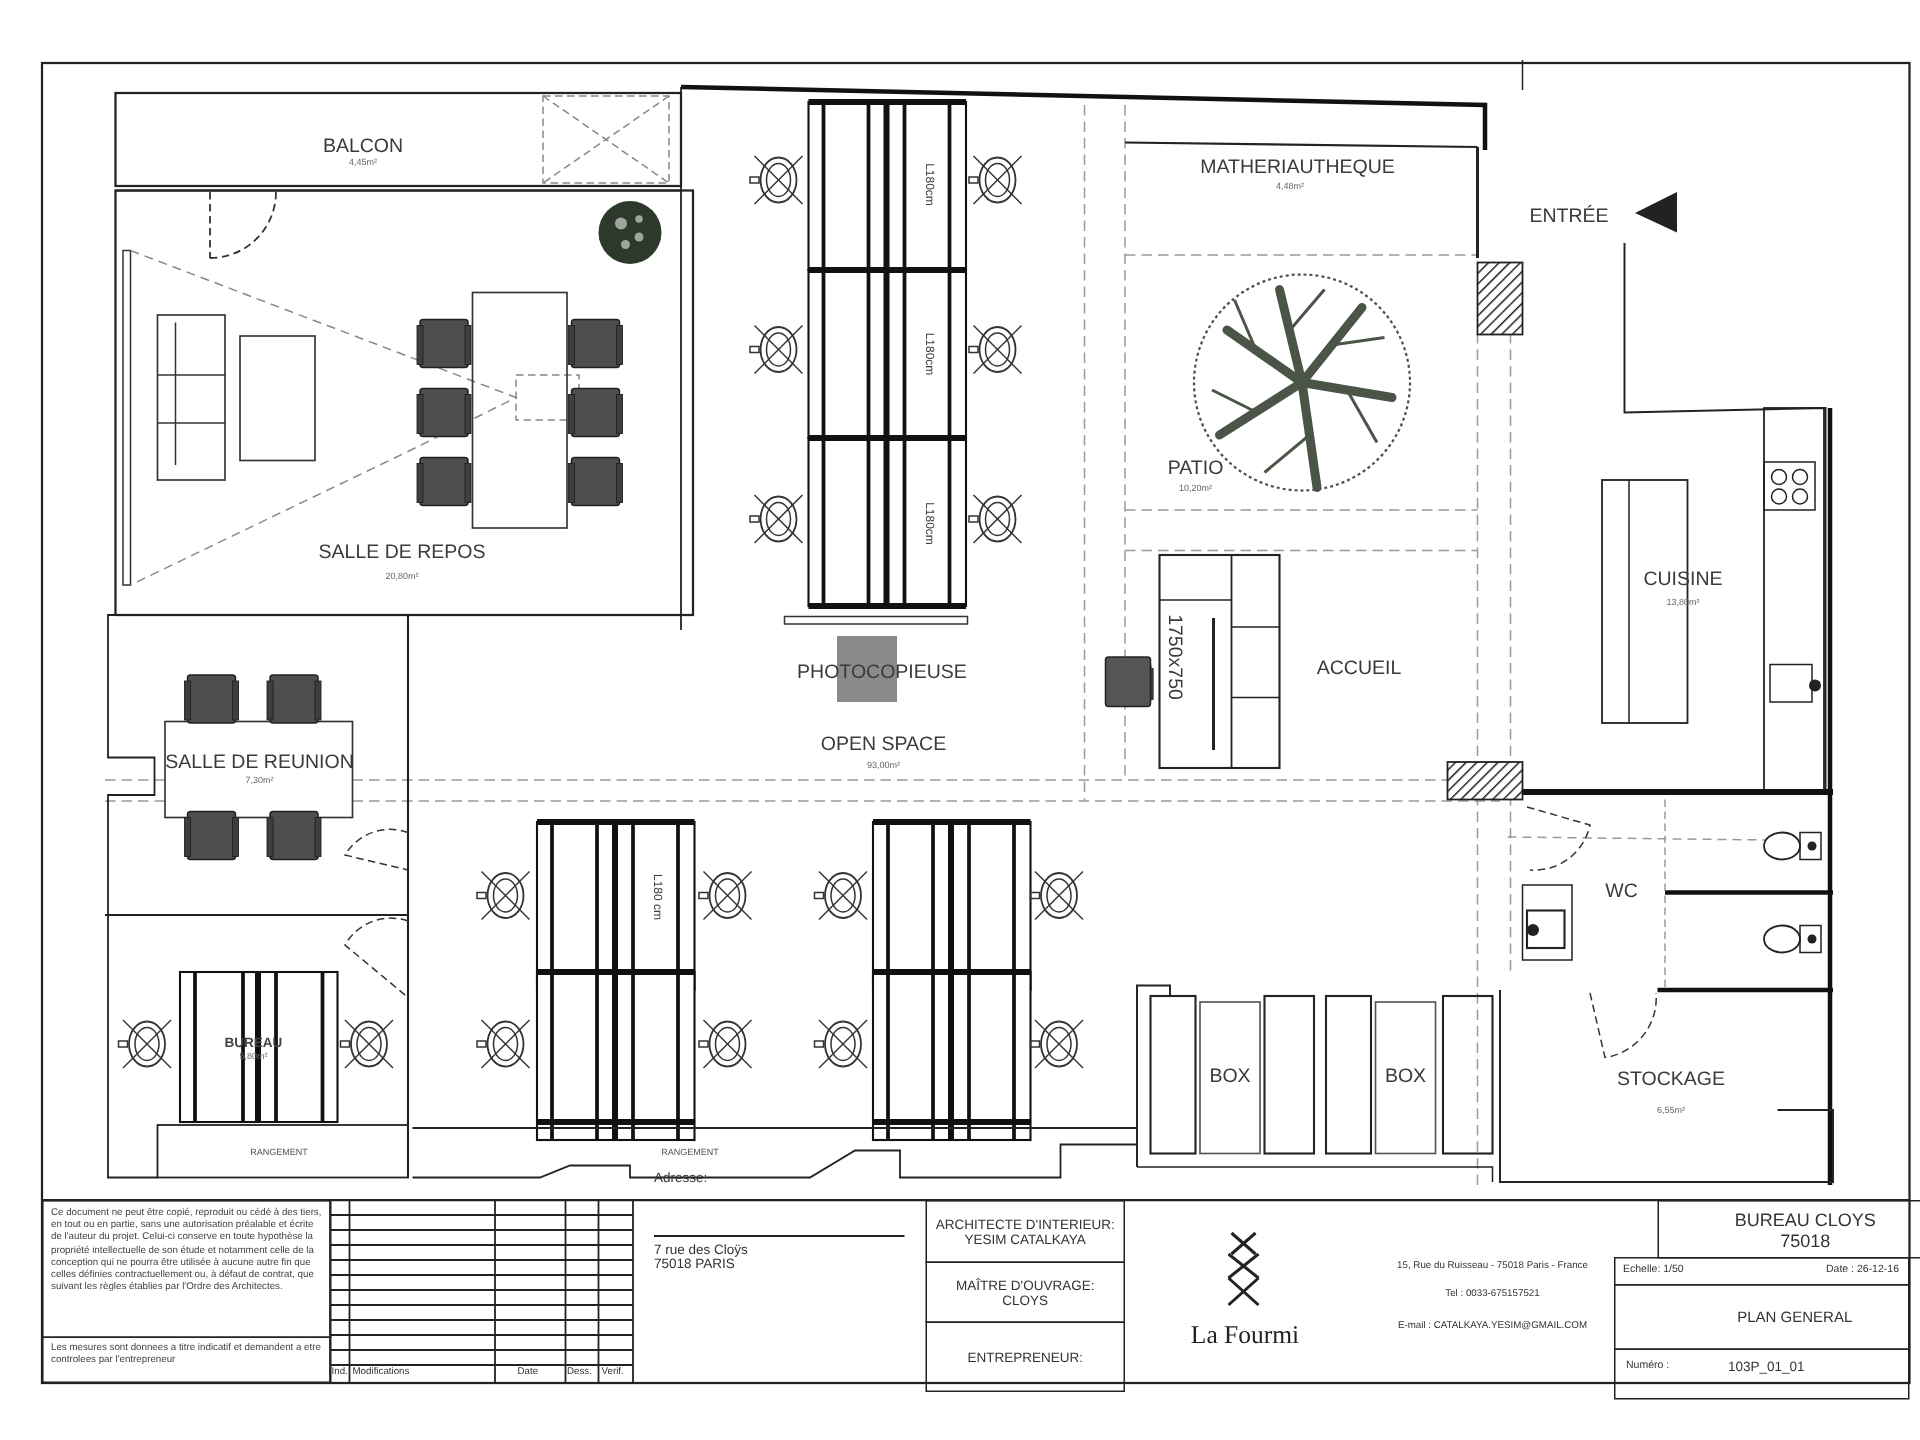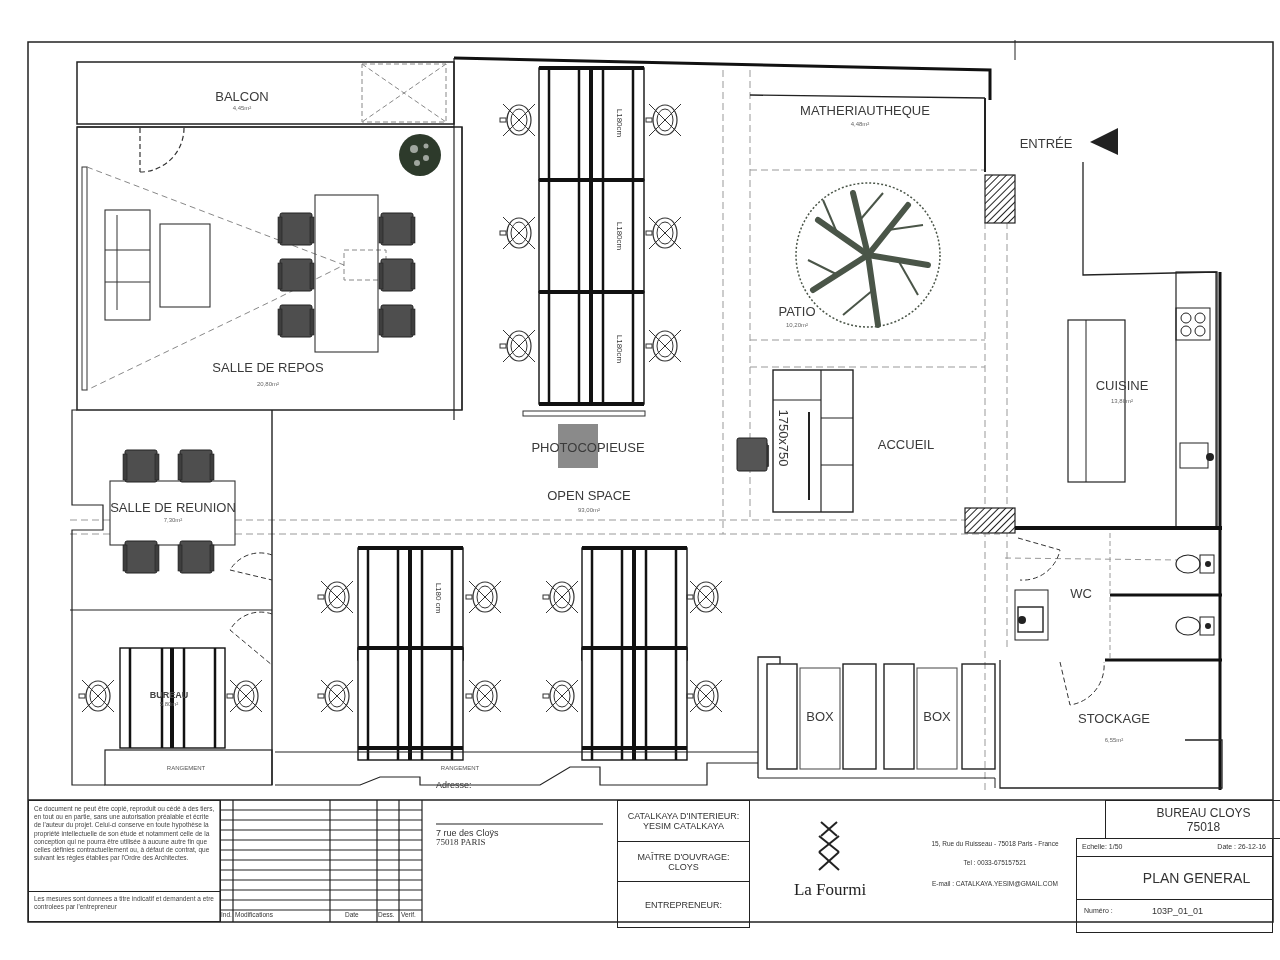--- a/index.html
+++ b/index.html
@@ -326,24 +326,24 @@
 </div>
 
 <div class="tb" style="left:221px;top:911px;font-size:6.5px;">Ind.</div>
 <div class="tb" style="left:235px;top:911px;font-size:6.5px;">Modifications</div>
 <div class="tb" style="left:345px;top:911px;font-size:6.5px;">Date</div>
 <div class="tb" style="left:378px;top:911px;font-size:6.5px;">Dess.</div>
 <div class="tb" style="left:401px;top:911px;font-size:6.5px;">Verif.</div>
 
 <div class="tb" style="left:436px;top:780px;font-size:9px;">Adresse:</div>
 <div class="tb" style="left:436px;top:829px;font-size:9px;line-height:9px;">7 rue des Cloÿs</div>
-<div class="tb" style="left:436px;top:838px;font-size:9px;line-height:9px;font-family:Liberation Serif, serif;">75018 PARIS</div>
+<div class="tb" style="left:436px;top:838px;font-size:9px;line-height:9px;">75018 PARIS</div>
 
 <div class="cell center" style="left:617px;top:800px;width:133px;height:42px;">
-  <div class="small">CATALKAYA D'INTERIEUR:</div>
+  <div class="small">ARCHITECTE D'INTERIEUR:</div>
   <div class="small">YESIM CATALKAYA</div>
 </div>
 <div class="cell center" style="left:617px;top:841px;width:133px;height:41px;">
   <div class="small">MAÎTRE D'OUVRAGE:</div>
   <div class="small">CLOYS</div>
 </div>
 <div class="cell center" style="left:617px;top:881px;width:133px;height:47px;">
   <div class="small">ENTREPRENEUR:</div>
 </div>
 
@@ -355,18 +355,18 @@
 
 <div class="cell center" style="left:1076px;top:800px;width:197px;height:39px;margin-left:29px;">
   <div style="font-size:12px;line-height:14px;">BUREAU CLOYS</div>
   <div style="font-size:12px;line-height:14px;">75018</div>
 </div>
 <div class="cell" style="left:1076px;top:838px;width:197px;height:19px;">
   <div class="tb" style="left:5px;top:4px;font-size:7px;">Echelle: 1/50</div>
   <div class="tb" style="right:6px;top:4px;font-size:7px;">Date : 26-12-16</div>
 </div>
 <div class="cell center" style="left:1076px;top:856px;width:197px;height:44px;">
-  <div style="font-size:14px;padding-left:44px;">PLAN GENERAL</div>
+  <div style="font-size:10px;padding-left:44px;">PLAN GENERAL</div>
 </div>
 <div class="cell" style="left:1076px;top:899px;width:197px;height:34px;">
   <div class="tb" style="left:7px;top:7px;font-size:7px;">Numéro :</div>
   <div class="tb" style="left:75px;top:6px;font-size:9px;">103P_01_01</div>
 </div>
 
 </body></html>

